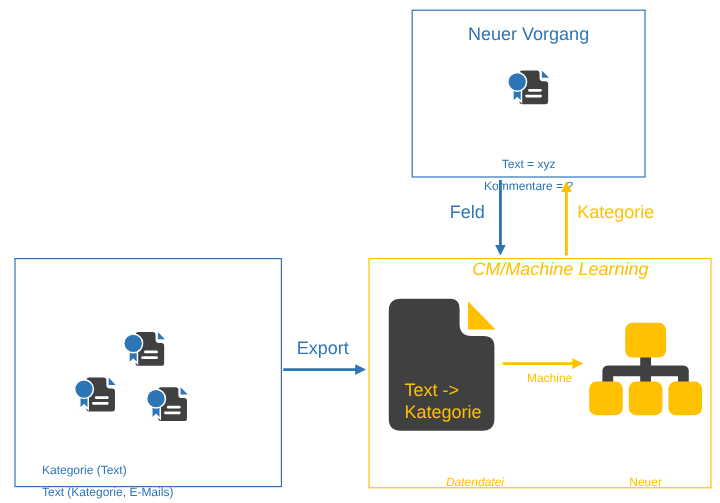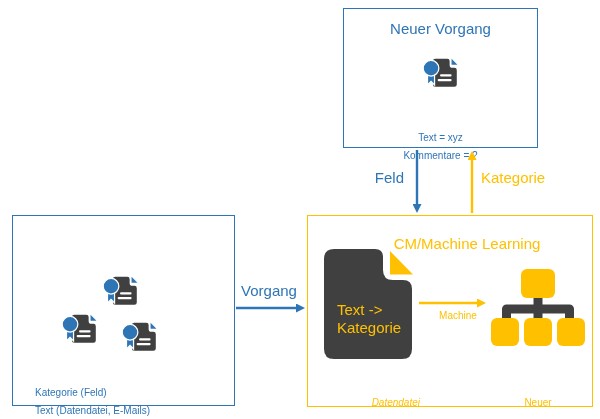--- a/index.html
+++ b/index.html
@@ -11,21 +11,21 @@
   .box-blue{border:1.5px solid #2E75B6;}
   .box-yellow{border:1.5px solid #FFC000;}
   .abs{position:absolute;}
   .ctr{text-align:center;left:0;right:0;}
   .blue-text{color:#2E75B6;}
   .yellow-text{color:#FFC000;}
   .title{font-size:15px;}
   .body-text{font-size:10px;white-space:nowrap;margin-top:32px;}
   .arrow-label{position:absolute;font-size:15px;white-space:nowrap;}
   .arrow-layer{position:absolute;left:0;top:0;pointer-events:none;}
-  .file-text{font-size:15px;line-height:18px;color:#FFC000;white-space:nowrap;}
+  .file-text{font-size:15px;line-height:18px;color:#FFC000;white-space:nowrap;margin-top:16px;}
 </style>
 </head>
 <body>
 
 <div class="canvas">
 
   <svg width="0" height="0" style="position:absolute" aria-hidden="true">
     <defs>
       <symbol id="cert-icon" viewBox="0 0 44 44">
         <path fill="#404040" d="M15 7 H27.5 Q30 7 30 9.5 V13.5 Q30 16.5 33 16.5 H35 Q37.5 16.5 37.5 19 V34 Q37.5 36.5 35 36.5 H15 Q12.5 36.5 12.5 34 V9.5 Q12.5 7 15 7 Z"></path>
@@ -50,26 +50,26 @@
   <div class="box box-blue" style="left:12px;top:215px;width:223px;height:191px;">
     <svg class="abs" style="left:88px;top:54px;" width="42" height="42">
         <use href="#cert-icon"></use>
       </svg>
     <svg class="abs" style="left:47px;top:92px;" width="42" height="42">
         <use href="#cert-icon"></use>
       </svg>
     <svg class="abs" style="left:107px;top:100px;" width="42" height="42">
         <use href="#cert-icon"></use>
       </svg>
-    <div class="abs body-text blue-text" style="left:22px;top:139px;">Kategorie (Feld)</div>
-    <div class="abs body-text blue-text" style="left:22px;top:157px;">Text (Datendatei, E-Mails)</div>
+    <div class="abs body-text blue-text" style="left:22px;top:139px;">Kategorie (Text)</div>
+    <div class="abs body-text blue-text" style="left:22px;top:157px;">Text (Kategorie, E-Mails)</div>
   </div>
 
   <div class="box box-yellow" style="left:307px;top:215px;width:286px;height:192px;">
-    <div class="abs ctr title yellow-text" style="top:19px;text-indent:34px;">CM/Machine Learning</div>
+    <div class="abs ctr title yellow-text" style="top:0;text-indent:34px;font-style:italic;">CM/Machine Learning</div>
 
     <svg class="abs" style="left:15px;top:32px;" width="92" height="114" viewBox="0 0 92 114">
       <path fill="#404040" d="M11 1 H52 Q60 1 60 9 V22 Q60 32 70 32 H80 Q89 32 89 41 V101 Q89 111 79 111 H11 Q1 111 1 101 V11 Q1 1 11 1 Z"></path>
       <path fill="#FFC000" d="M67 3 L90 26.5 L67 26.5 Z"></path>
     </svg>
     <div class="abs file-text" style="left:29px;top:85px;">
       <div>Text -&gt;</div>
       <div>Kategorie</div>
     </div>
     <div class="abs body-text yellow-text" style="left:20px;width:92px;top:149px;text-align:right;font-style:italic;">Datendatei</div>
@@ -94,17 +94,17 @@
       <marker id="head-yellow" markerUnits="userSpaceOnUse" markerWidth="10" markerHeight="9" refX="1" refY="4.5" orient="auto">
         <path d="M0,0 L9,4.5 L0,9 Z" fill="#FFC000"></path>
       </marker>
     </defs>
     <line x1="236" y1="308" x2="297" y2="308" stroke="#2E75B6" stroke-width="2.4" marker-end="url(#head-blue)"></line>
     <line x1="417" y1="150" x2="417" y2="205" stroke="#2E75B6" stroke-width="2.4" marker-end="url(#head-blue)"></line>
     <line x1="472" y1="213" x2="472" y2="159" stroke="#FFC000" stroke-width="2.4" marker-end="url(#head-yellow)"></line>
     <line x1="419" y1="303" x2="478" y2="303" stroke="#FFC000" stroke-width="2.4" marker-end="url(#head-yellow)"></line>
   </svg>
 
-  <div class="arrow-label blue-text" style="left:238px;top:282px;width:62px;text-align:center;">Vorgang</div>
+  <div class="arrow-label blue-text" style="left:238px;top:282px;width:62px;text-align:center;">Export</div>
   <div class="arrow-label blue-text" style="left:358px;top:169px;width:46px;text-align:right;">Feld</div>
   <div class="arrow-label yellow-text" style="left:481px;top:169px;">Kategorie</div>
 
 </div>
 
 </body></html>

